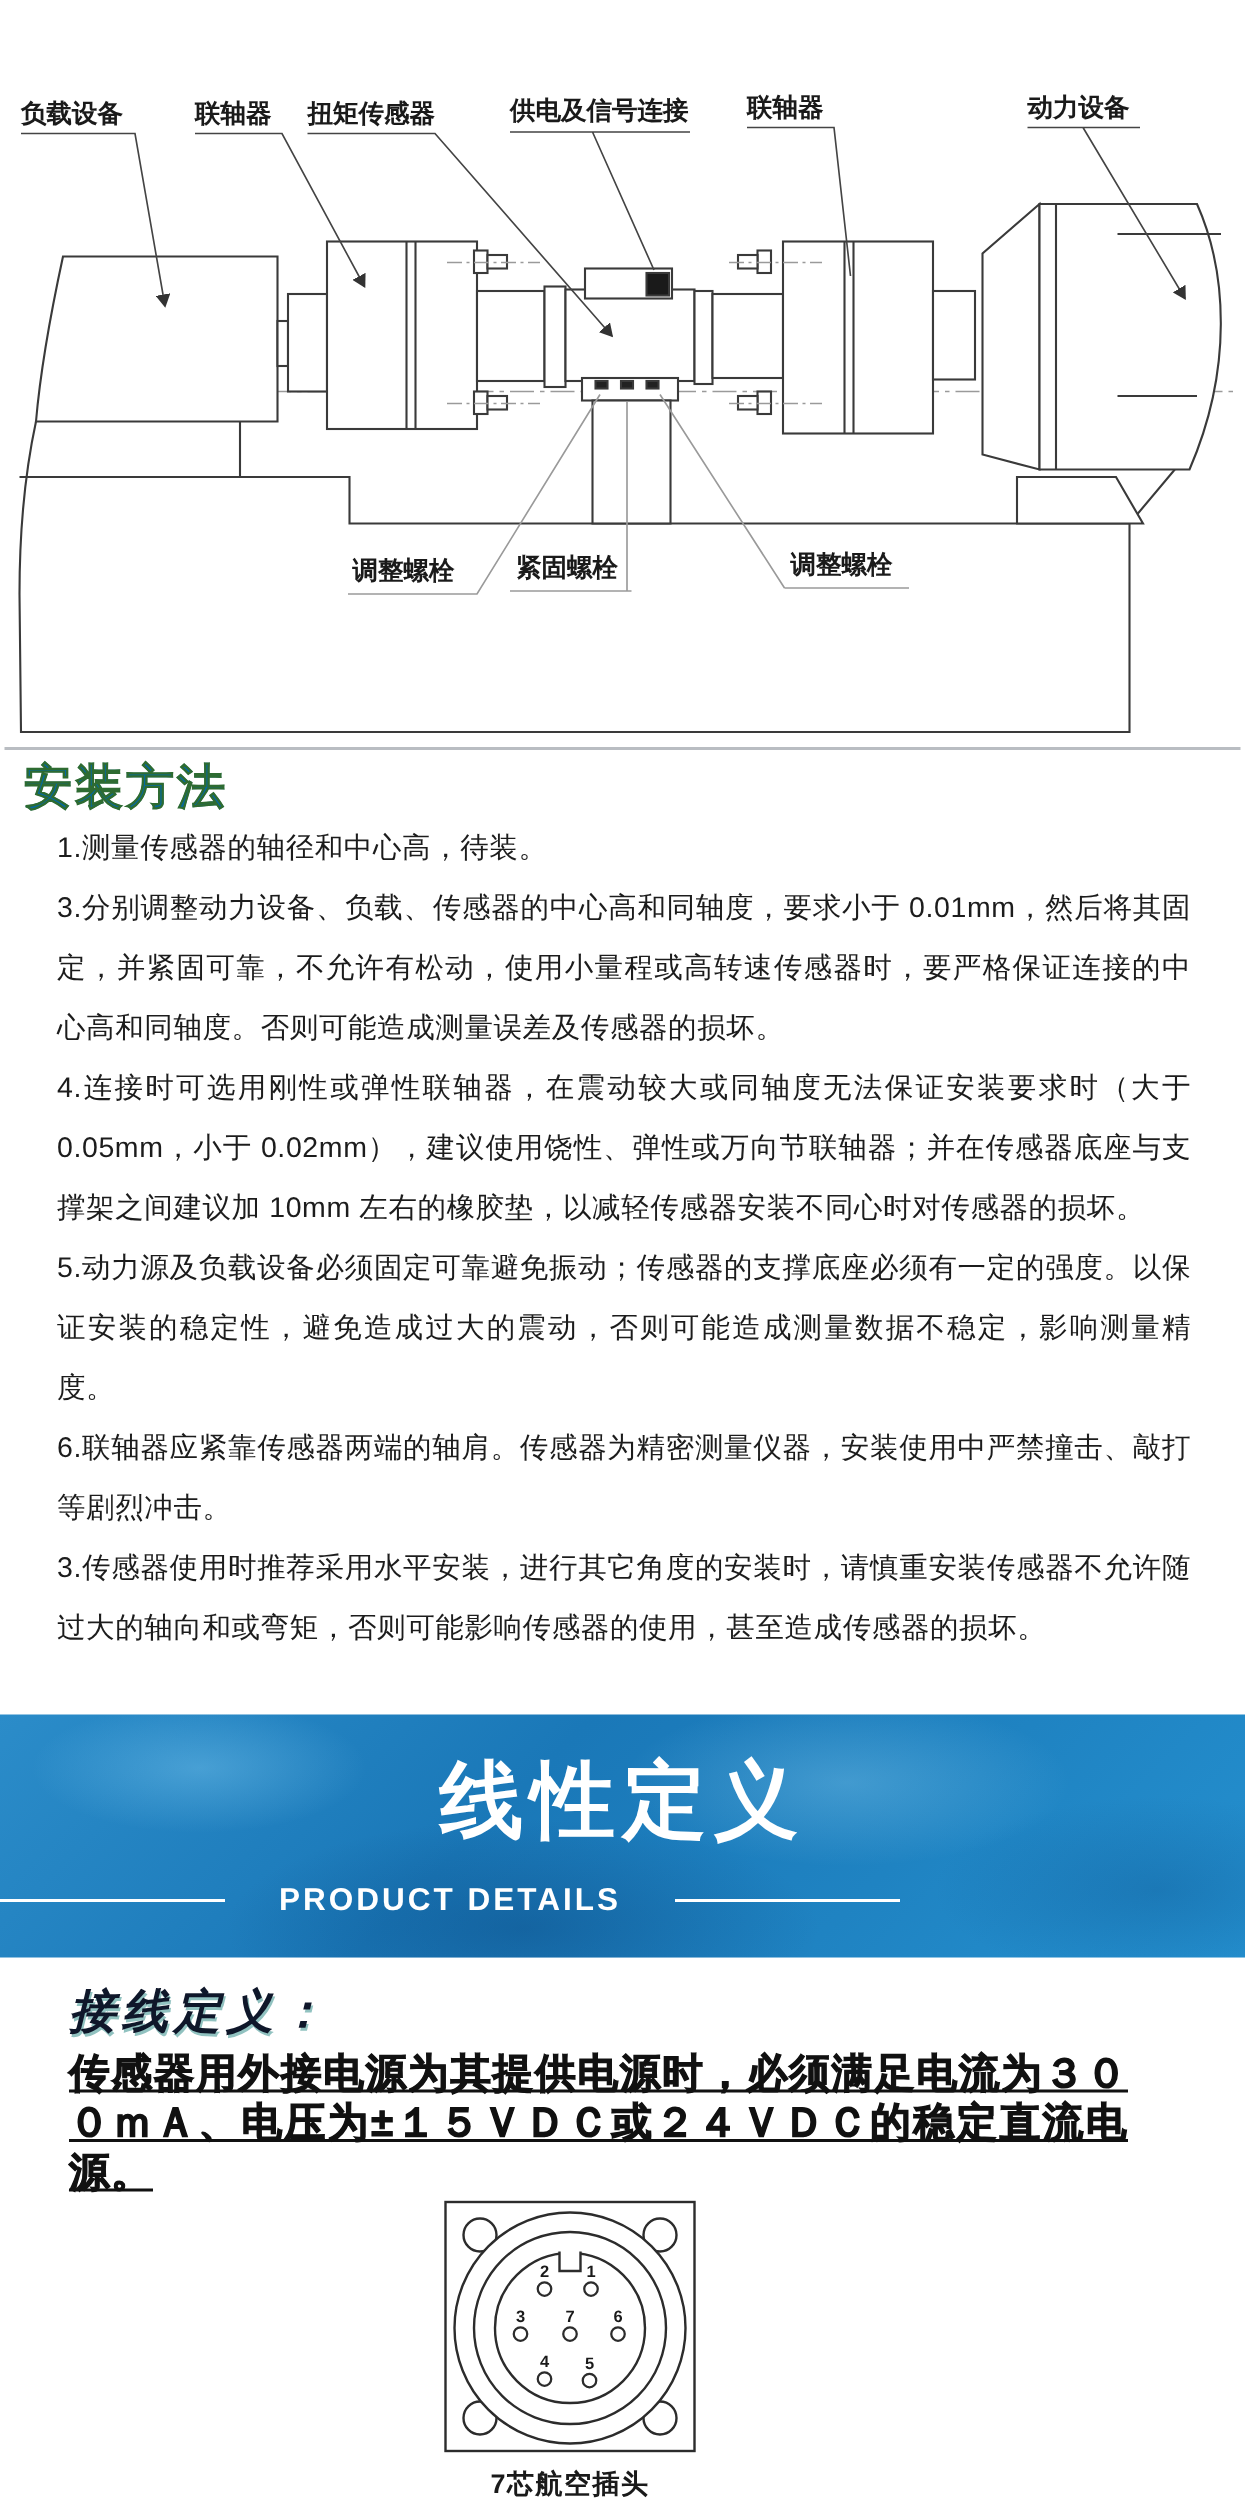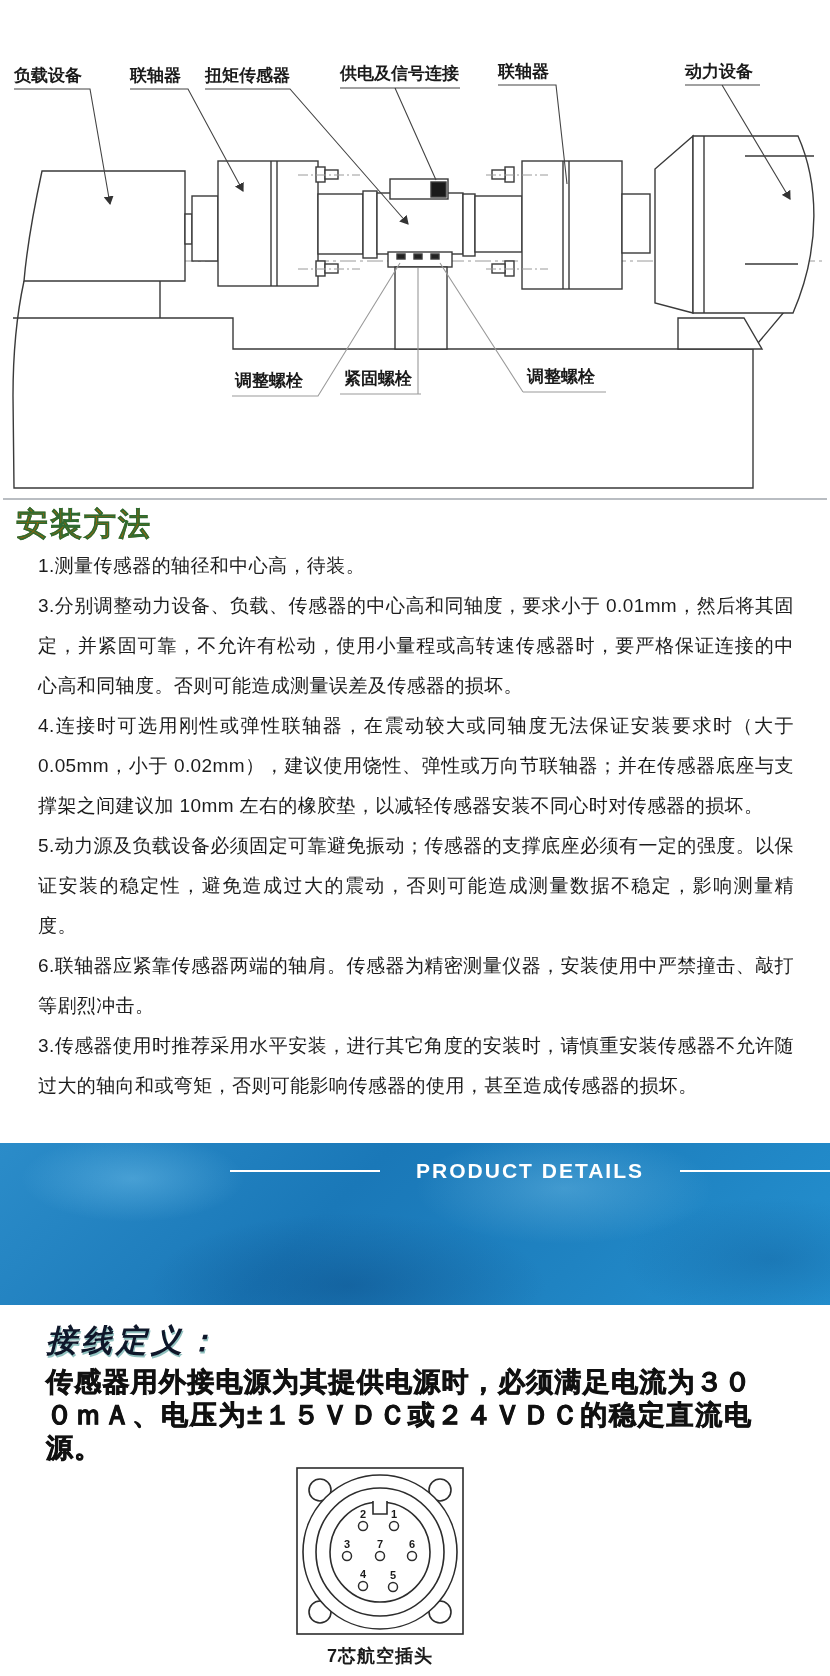--- a/index.html
+++ b/index.html
@@ -14,21 +14,21 @@
     -webkit-text-stroke:0.6px #1b9bf8;
   }
   
   #diagram-wrap{position:absolute;left:0;top:56px;width:830px;height:442px;}
   #diagram-wrap svg{display:block;width:830px;height:442px;}
   .dg-label{font-size:17px;font-weight:bold;fill:#1a1a1a;}
   #diagram-divider{position:absolute;left:3px;top:498px;width:824px;height:2px;background:#b9bdc2;}
   
   #install-heading{
     position:absolute;left:16px;top:503px;
-    font-size:32px;font-weight:bold;color:#a16207;letter-spacing:2px;
+    font-size:32px;font-weight:bold;color:#0369a1;letter-spacing:2px;
     -webkit-text-stroke:0.5px #2e6b31;
   }
   #steps{
     position:absolute;left:38px;top:546px;width:756px;
     font-size:19px;line-height:40px;color:#1c1c1c;text-align:justify;letter-spacing:0.4px;
   }
   .step{margin:0;}
   
   #banner{
     position:absolute;left:0;top:1143px;width:830px;height:162px;color:#fff;
@@ -36,34 +36,34 @@
       radial-gradient(180px 70px at 16% 22%, rgba(130,205,242,.38), transparent 62%),
       radial-gradient(240px 90px at 68% 28%, rgba(150,215,245,.30), transparent 62%),
       radial-gradient(300px 110px at 42% 88%, rgba(8,62,118,.38), transparent 66%),
       radial-gradient(240px 100px at 93% 72%, rgba(12,80,140,.32), transparent 62%),
       linear-gradient(135deg,#2b8cc9 0%,#1a78b8 40%,#1f83c2 70%,#2490cf 100%);
   }
   #banner-title{
     text-align:center;padding-top:20px;font-size:56px;font-weight:bold;letter-spacing:5px;
   }
   #banner-subrow{
-    margin-top:16px;display:flex;align-items:center;justify-content:flex-end;gap:36px;
+    margin-top:16px;display:flex;align-items:center;justify-content:flex-start;gap:36px;
   }
   .banner-line{width:150px;height:2px;background:#ffffff;}
   #banner-subtitle{font-size:21px;font-weight:bold;letter-spacing:2px;}
   
   #wiring-heading{
     position:absolute;left:46px;top:1320px;
     font-size:31px;font-weight:bold;font-style:italic;color:#0f172a;letter-spacing:4px;
     text-shadow:1px 2px 0 rgba(10,120,115,.45);
   }
   #wiring-body{
     position:absolute;left:46px;top:1366px;width:706px;
     font-size:27px;font-weight:bold;line-height:33px;color:#111;
-    text-align:justify;letter-spacing:1px;-webkit-text-stroke:0.7px #111;
+    text-align:justify;letter-spacing:1px;text-decoration:underline;-webkit-text-stroke:0.7px #111;
   }
   
   #connector-wrap{position:absolute;left:295px;top:1464px;width:170px;height:174px;}
   #connector-wrap svg{display:block;width:170px;height:174px;}
   .pin-num{font-size:11px;font-weight:bold;fill:#1a1a1a;}
   #connector-caption{
     position:absolute;left:255px;top:1644px;width:250px;text-align:center;
     font-size:18px;font-weight:bold;color:#1a1a1a;letter-spacing:1px;
   }
 </style>
@@ -163,20 +163,21 @@
   <div id="steps">
     <p class="step">1.测量传感器的轴径和中心高，待装。</p>
     <p class="step">3.分别调整动力设备、负载、传感器的中心高和同轴度，要求小于 0.01mm，然后将其固定，并紧固可靠，不允许有松动，使用小量程或高转速传感器时，要严格保证连接的中心高和同轴度。否则可能造成测量误差及传感器的损坏。</p>
     <p class="step">4.连接时可选用刚性或弹性联轴器，在震动较大或同轴度无法保证安装要求时（大于 0.05mm，小于 0.02mm），建议使用饶性、弹性或万向节联轴器；并在传感器底座与支撑架之间建议加 10mm 左右的橡胶垫，以减轻传感器安装不同心时对传感器的损坏。</p>
     <p class="step">5.动力源及负载设备必须固定可靠避免振动；传感器的支撑底座必须有一定的强度。以保证安装的稳定性，避免造成过大的震动，否则可能造成测量数据不稳定，影响测量精度。</p>
     <p class="step">6.联轴器应紧靠传感器两端的轴肩。传感器为精密测量仪器，安装使用中严禁撞击、敲打等剧烈冲击。</p>
     <p class="step">3.传感器使用时推荐采用水平安装，进行其它角度的安装时，请慎重安装传感器不允许随过大的轴向和或弯矩，否则可能影响传感器的使用，甚至造成传感器的损坏。</p>
   </div>
 
   <div id="banner">
+    <div id="banner-title">线性定义</div>
     <div id="banner-subrow">
       <div class="banner-line"></div>
       <div id="banner-subtitle">PRODUCT DETAILS</div>
       <div class="banner-line"></div>
     </div>
   </div>
 
   <div id="wiring-heading">接线定义：</div>
   <div id="wiring-body">传感器用外接电源为其提供电源时，必须满足电流为３００ｍＡ、电压为±１５ＶＤＣ或２４ＶＤＣ的稳定直流电源。</div>
 

